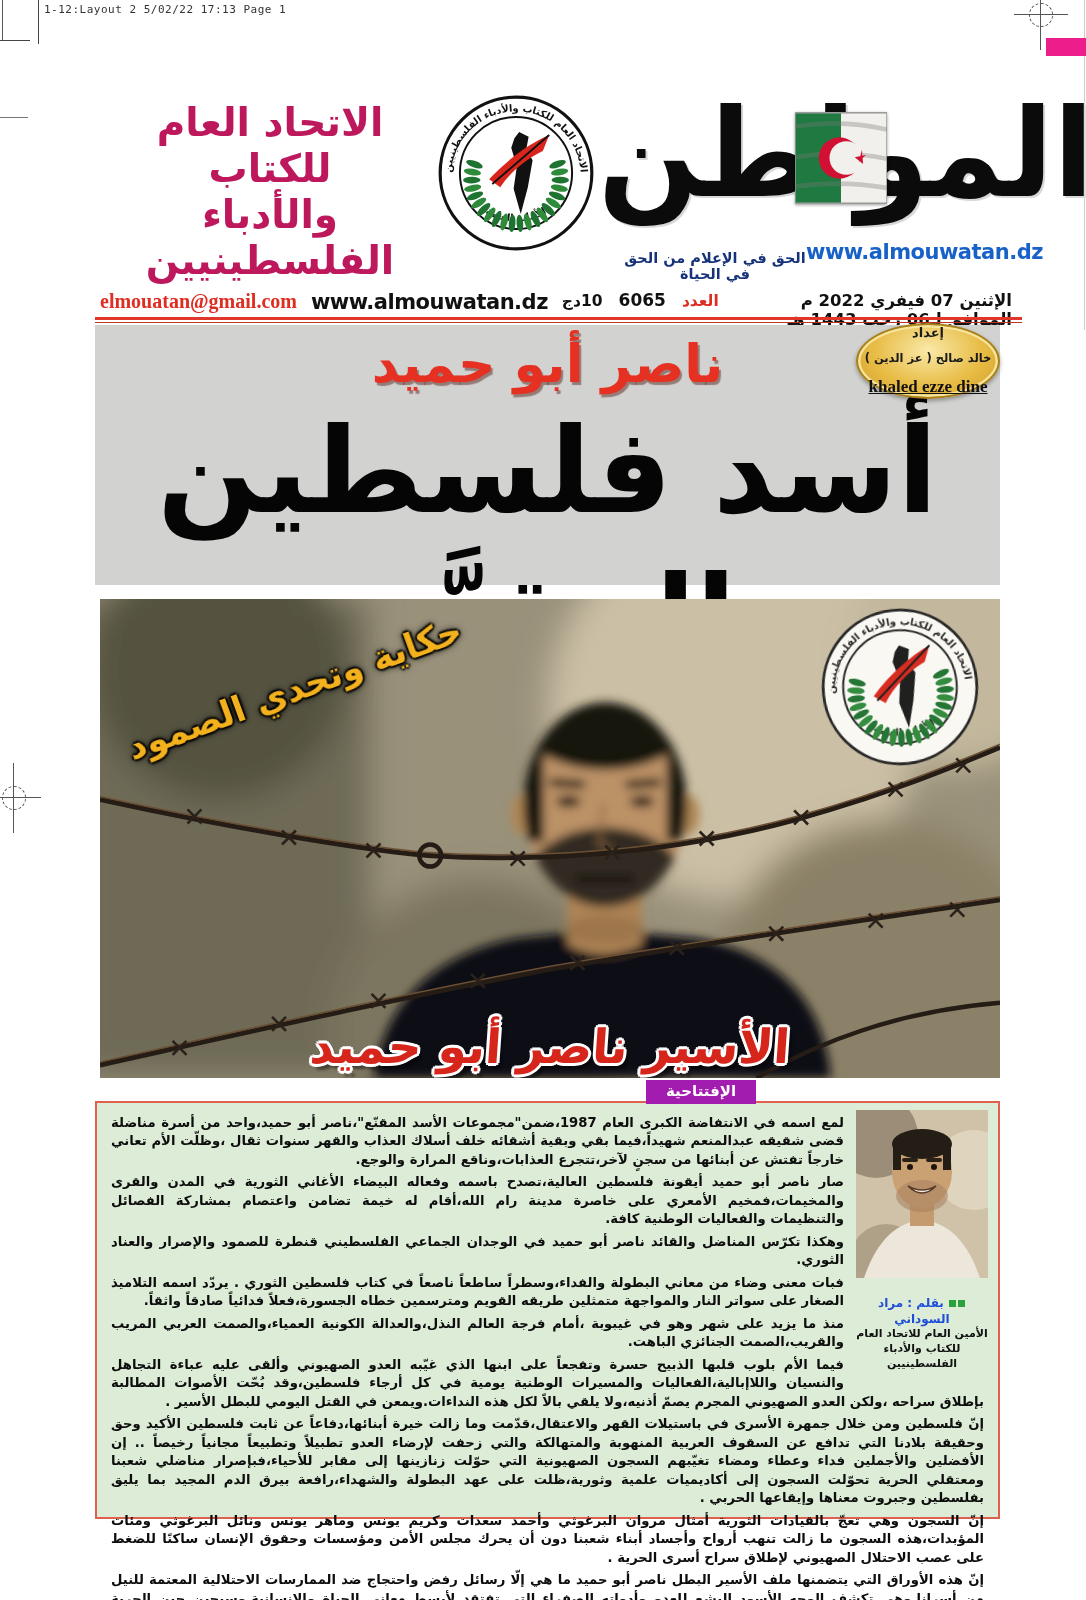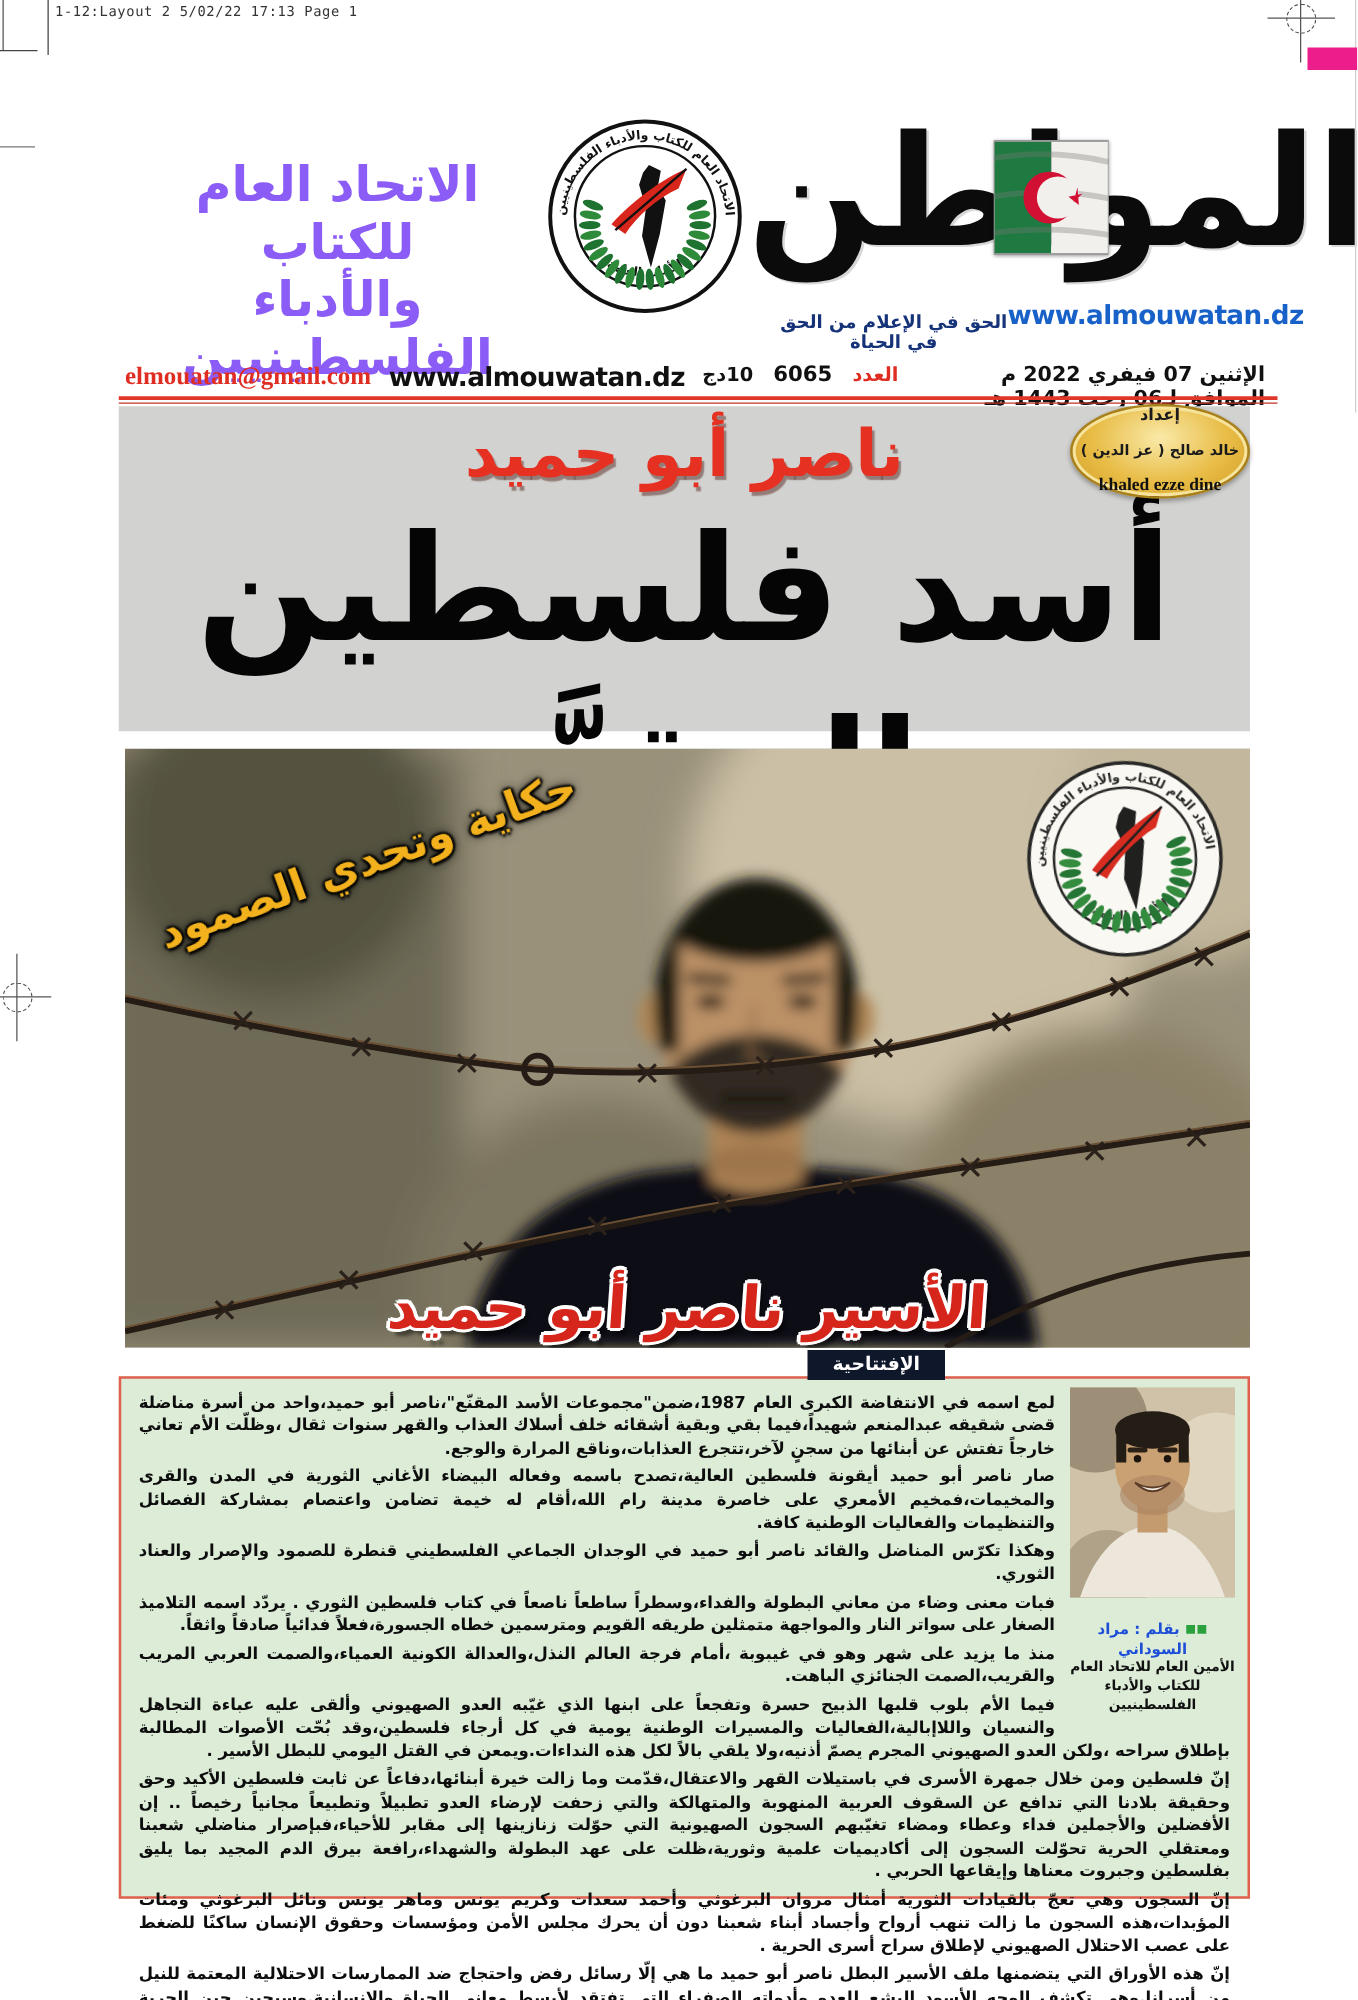--- a/index.html
+++ b/index.html
@@ -16,22 +16,22 @@
   .edge-line-right{left:1084px;top:0;width:1px;height:330px;background:#cfcfcf;}
   .magenta-bar{left:1046px;top:38px;width:40px;height:18px;background:#ec1e8c;}
   .regmark{width:70px;height:70px;}
   .regmark .rv{position:absolute;left:34px;top:0;width:1px;height:70px;background:#555;}
   .regmark .rh{position:absolute;left:8px;top:34px;width:54px;height:1px;background:#555;}
   .regmark .rc{position:absolute;left:23px;top:23px;width:22px;height:22px;border:1px dashed #555;border-radius:50%;}
   #regTR{left:1006px;top:-20px;}
   #regL{left:-21px;top:763px;}
 
   
-  .union-ar{left:96px;top:100px;width:348px;text-align:center;color:#8b5cf6;
-            font-weight:800;font-size:39px;line-height:1.18;letter-spacing:-1px;margin-top:26px;}
+  .union-ar{left:96px;top:100px;width:348px;text-align:center;color:#be185d;
+            font-weight:800;font-size:39px;line-height:1.18;letter-spacing:-1px;}
   .union-en{left:100px;top:240px;width:344px;height:30px;border-radius:16px;
             background:linear-gradient(#f2cf5e,#d9a21f 60%,#c8921a);
             box-shadow:0 2px 0 #8a7a16, inset 0 1px 2px #fff3c0;
             display:flex;align-items:center;justify-content:center;}
   .union-en span{font-family:"Liberation Serif",serif;font-weight:bold;font-size:21px;color:#ffffff;
             text-shadow:1px 1px 1px #7d6a10;}
   .logo{display:block;}
   #logoHeader{left:437px;top:94px;}
   .masthead{left:598px;top:78px;width:404px;height:170px;text-align:center;}
   .masthead .ttl{font-size:118px;font-weight:800;color:#0b0b0b;line-height:1.28;
@@ -53,21 +53,21 @@
   .sep-a{left:95px;top:317px;width:927px;height:3px;background:#e0372a;}
   .sep-b{left:95px;top:322px;width:927px;height:1px;background:#c03327;}
 
   
   .badge{left:856px;top:323px;width:140px;height:72px;border-radius:50%;z-index:6;
          background:radial-gradient(ellipse at 50% 35%,#f9e9a8,#e8bc45 55%,#cf9c26);
          border:2px solid #a8801e;box-shadow:inset 0 0 0 2.5px #f6e49c, 0 2px 4px rgba(0,0,0,.35);
          display:flex;flex-direction:column;align-items:center;justify-content:space-between;line-height:1.25;}
   .badge .b1{font-size:13px;font-weight:800;color:#1a1a1a;}
   .badge .b2{font-size:11.5px;font-weight:800;color:#1a1a1a;}
-  .badge .b3{font-family:"Liberation Serif",serif;font-size:14px;font-weight:bold;color:#111;}
+  .badge .b3{font-family:"Liberation Serif",serif;font-size:17px;font-weight:bold;color:#111;text-decoration:underline;}
 
   
   .panel{left:95px;top:325px;width:905px;height:260px;background:#d2d2d0;}
   .kicker{left:95px;top:334px;width:905px;text-align:center;font-size:52px;font-weight:800;color:#e63122;
           text-shadow:2px 3px 1px rgba(70,20,10,.45);}
   .headline{left:95px;top:398px;width:905px;text-align:center;font-size:118px;font-weight:800;color:#050505;
             letter-spacing:-3px;line-height:1.25;}
 
   
   .photo{left:100px;top:599px;width:900px;height:479px;overflow:hidden;background:#8f8873;}
@@ -75,21 +75,21 @@
   .callig{left:18px;top:70px;transform:rotate(-20deg);font-size:35px;font-weight:800;color:#f3b21d;
           text-shadow:-2px 0 2px #000,2px 0 2px #000,0 -2px 2px #000,0 2px 2px #000,0 0 9px #000;}
   #logoPhoto{right:20px;top:8px;transform:rotate(-6deg);opacity:.96;}
   .caption{left:0;bottom:4px;width:100%;text-align:center;font-size:47px;font-weight:800;color:#d6251b;
            transform:skewX(-4deg);
            text-shadow:-3px 0 0 #fff,3px 0 0 #fff,0 -3px 0 #fff,0 3px 0 #fff,
                        -2px -2px 0 #fff,2px 2px 0 #fff,-2px 2px 0 #fff,2px -2px 0 #fff,
                        5px 6px 3px rgba(0,0,0,.45);}
 
   
-  .tab{left:646px;top:1080px;background:#0f172a;color:#fff;font-weight:800;font-size:15px;
+  .tab{left:646px;top:1080px;background:#a21caf;color:#fff;font-weight:800;font-size:15px;
        padding:2px 20px 4px;z-index:5;}
   .article{left:95px;top:1101px;width:905px;height:418px;box-sizing:border-box;background:#dcecd7;
            border:2px solid #e0604f;padding:7px 10px 6px;direction:rtl;}
   .article p{margin:4px;font-size:13.2px;font-weight:bold;color:#0d0d0d;line-height:1.40;text-align:justify;}
   .author{float:right;width:132px;margin:0 0 6px 12px;text-align:center;}
   .author .pic{width:132px;height:168px;background:#cfc2a8;}
   .byline{margin-top:18px;font-size:12px;font-weight:800;color:#1d4ed8;line-height:1.3;}
   .byline .sq{display:inline-block;width:7px;height:7px;background:#2aa13d;margin:0 1px;}
   .role{font-size:11px;font-weight:800;color:#111;line-height:1.35;}
 </style>

